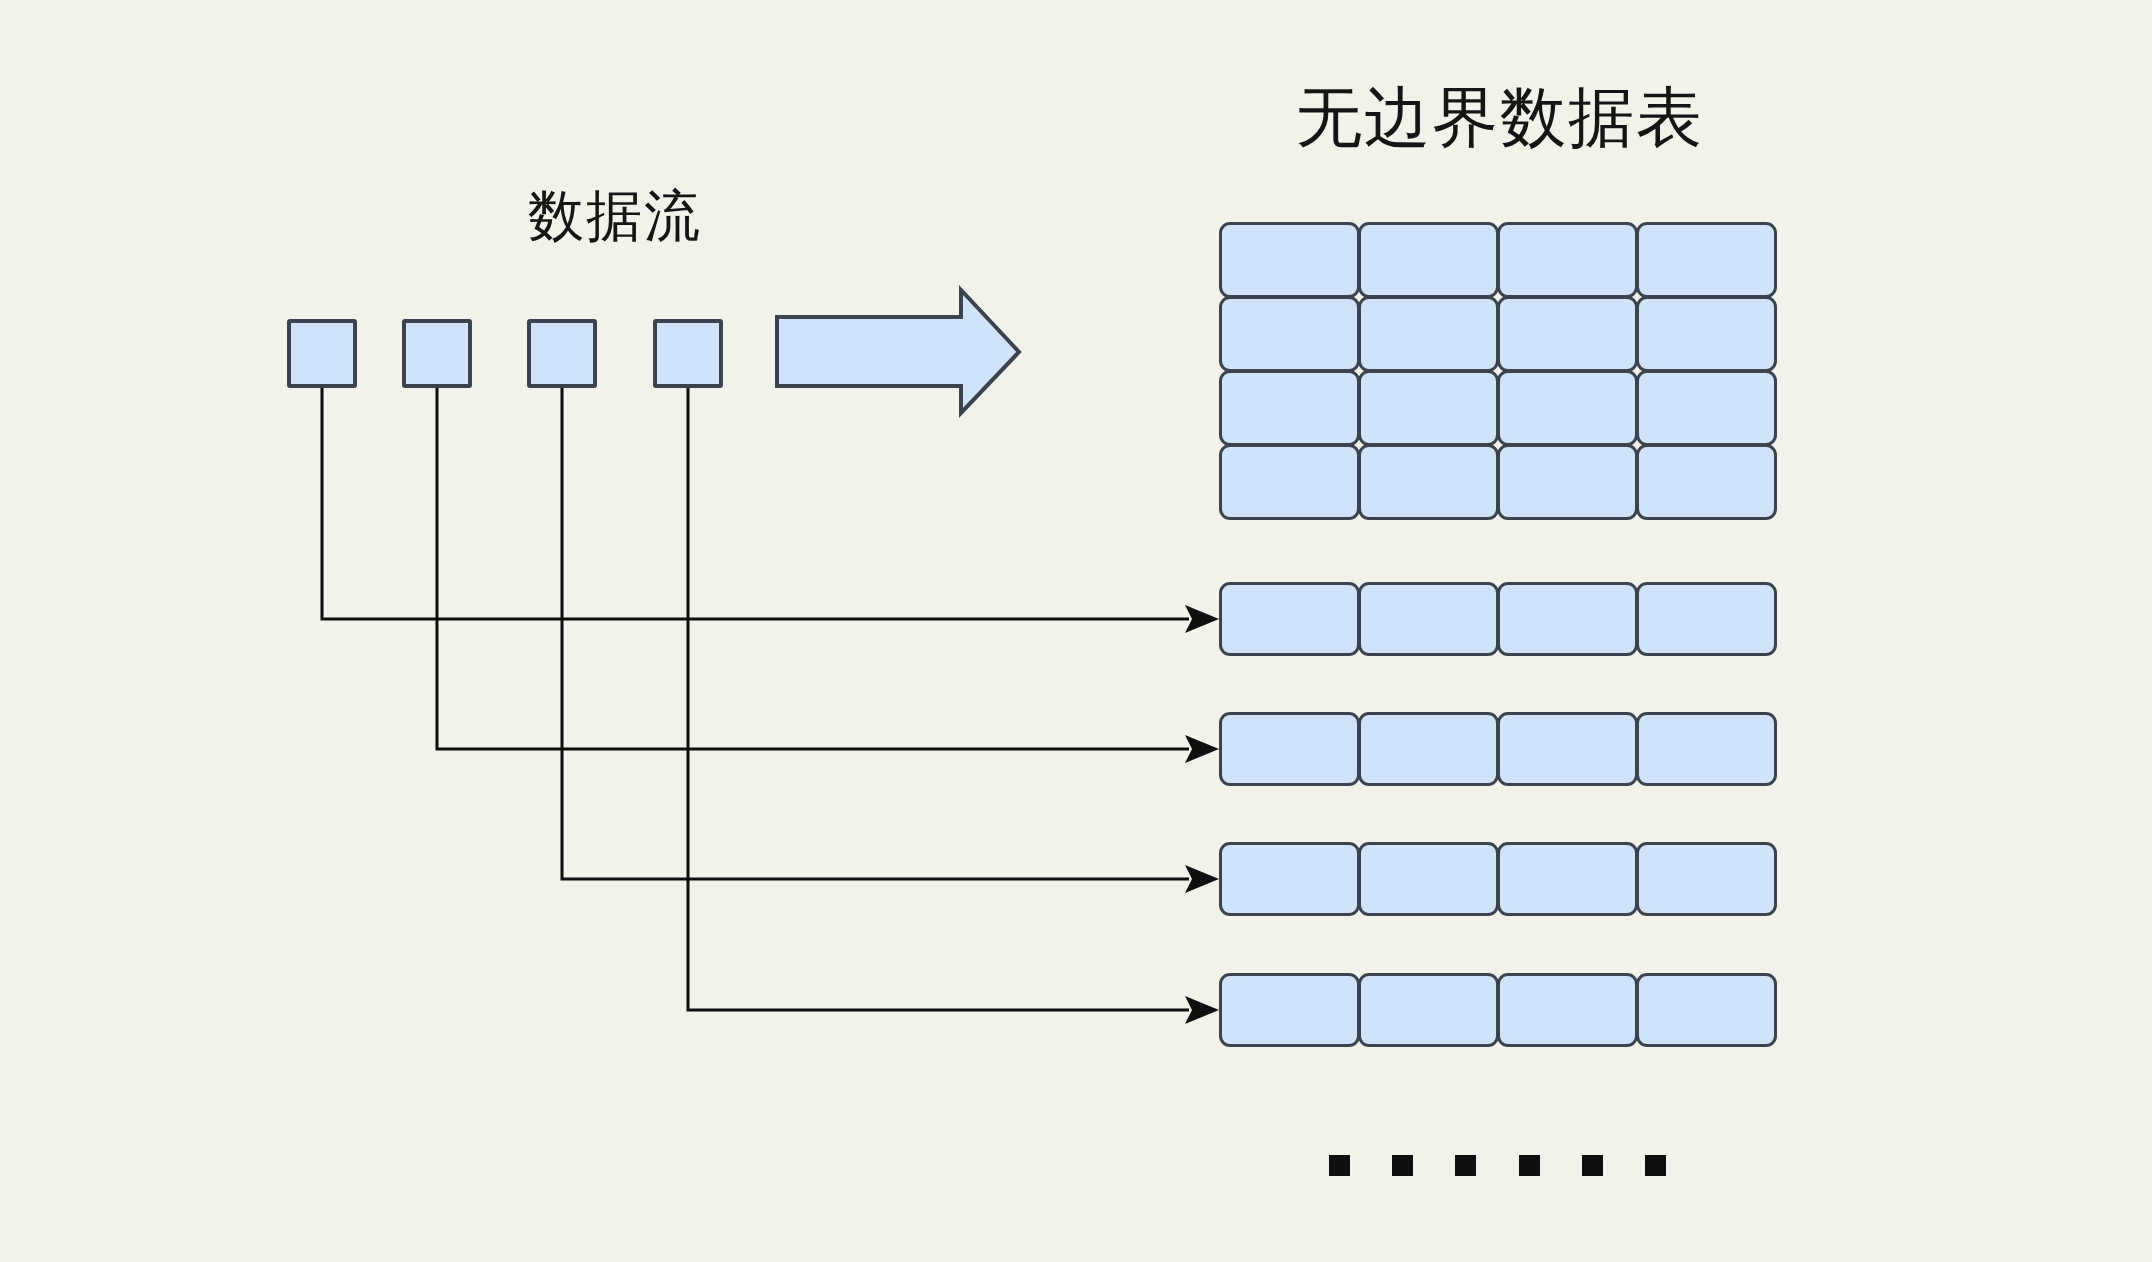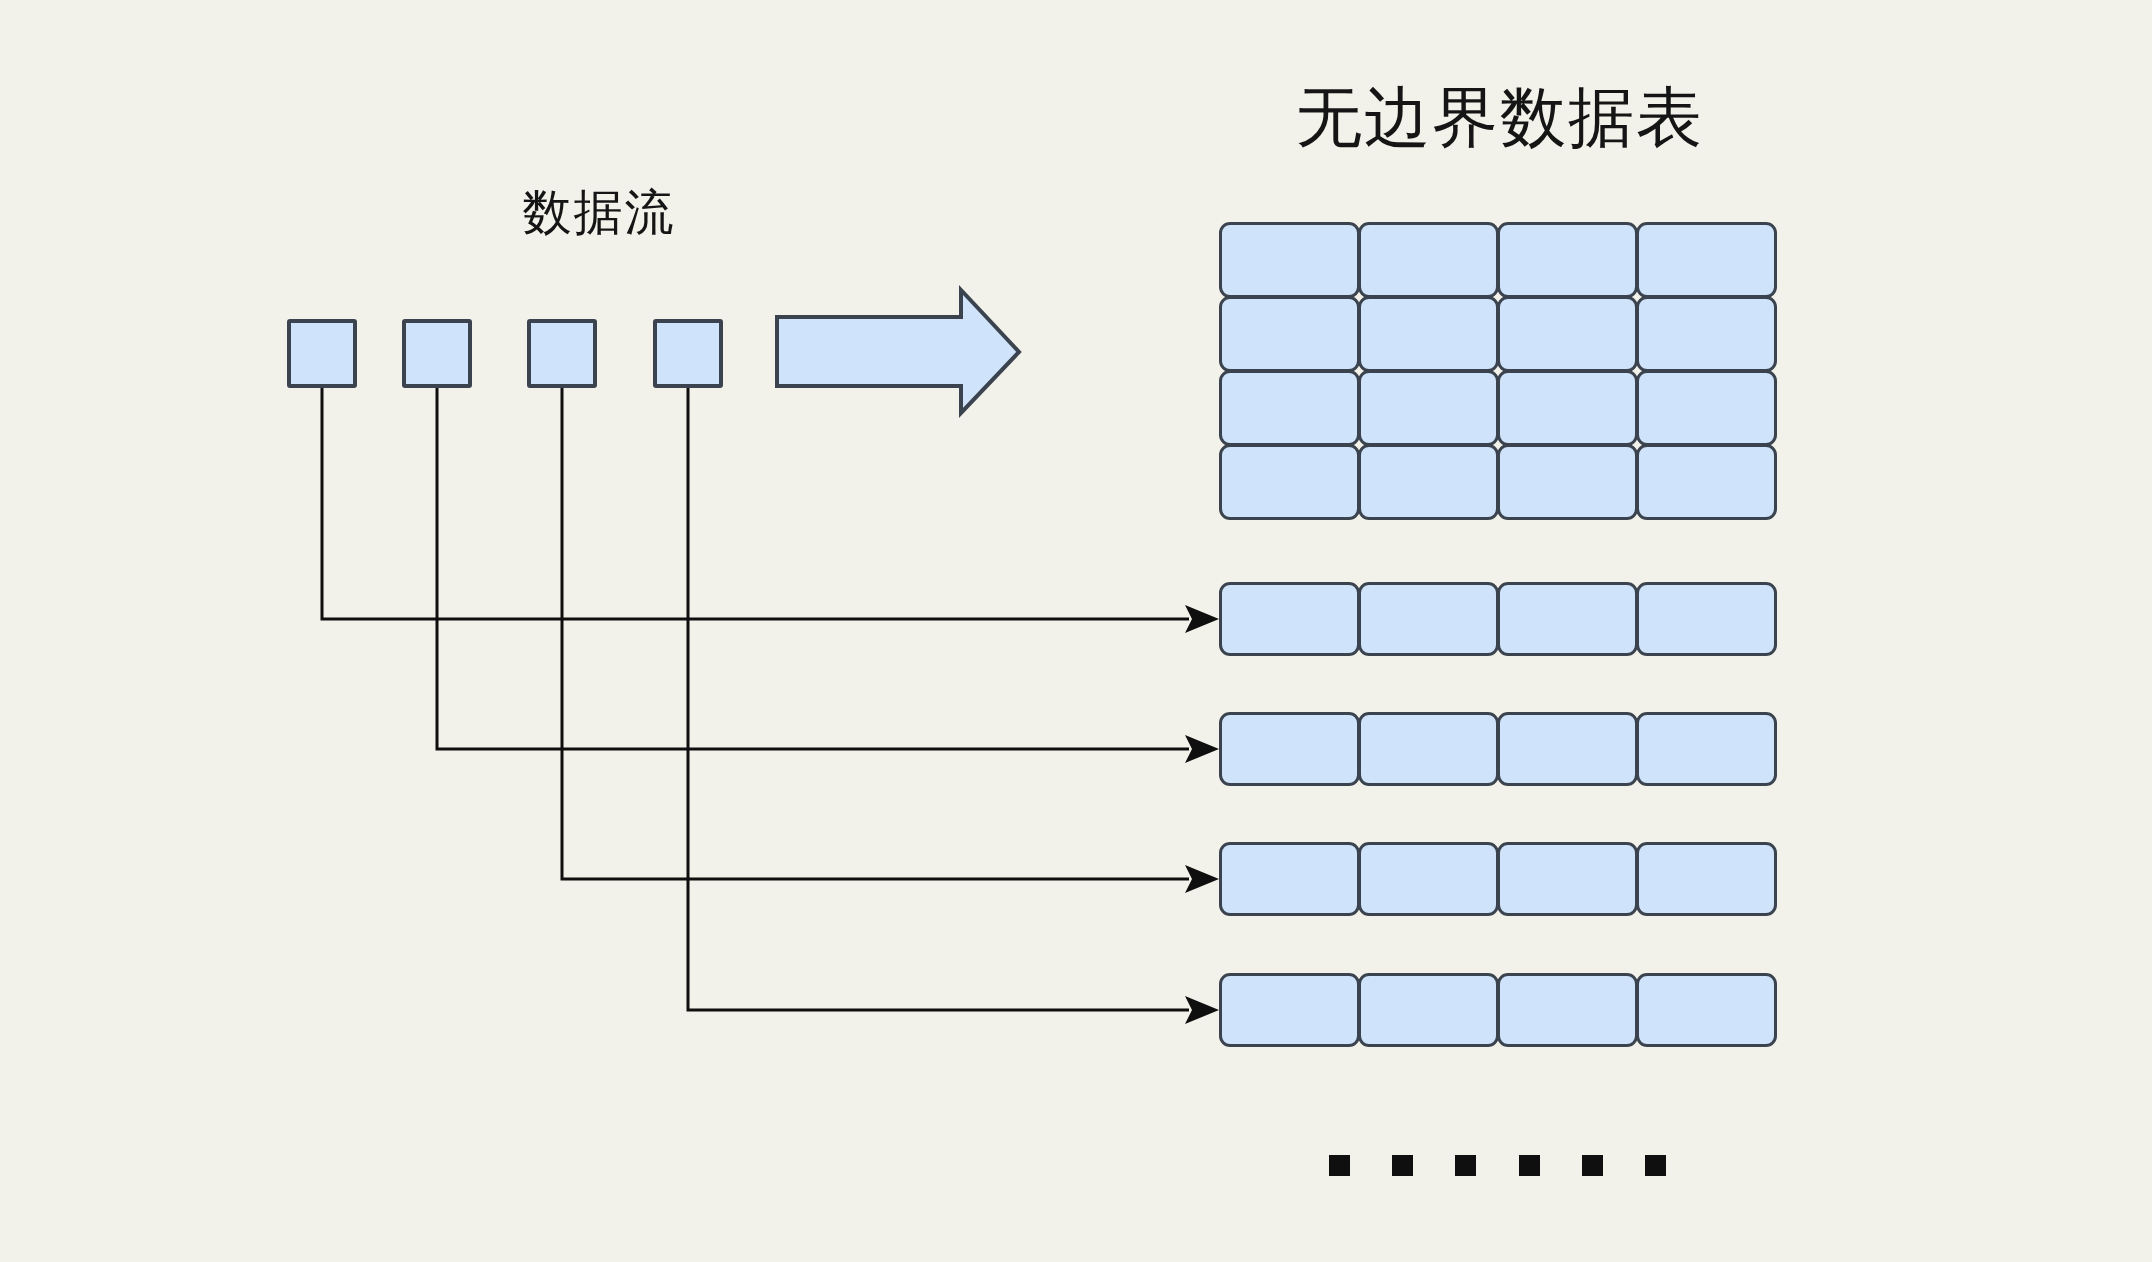--- a/index.html
+++ b/index.html
@@ -19,23 +19,23 @@
   }
   .canvas { position: relative; width: 2152px; height: 1218px; }
 
   .title {
     position: absolute; top: 84px; left: 1500px;
     transform: translateX(-50%);
     font-size: 66px; font-weight: 500; line-height: 1;
     white-space: nowrap; letter-spacing: 2px;
   }
   .stream-label {
-    position: absolute; top: 188px; left: 599px;
+    position: absolute; top: 188px; left: 615px;
     transform: translateX(-50%);
-    font-size: 49px; font-weight: 500; line-height: 1;
+    font-size: 56px; font-weight: 500; line-height: 1;
     white-space: nowrap; letter-spacing: 2px;
   }
 
   .square {
     position: absolute;
     width: 70px; height: 69px;
     background: var(--fill);
     border: 4px solid var(--border);
     border-radius: 3px;
     box-sizing: border-box;

